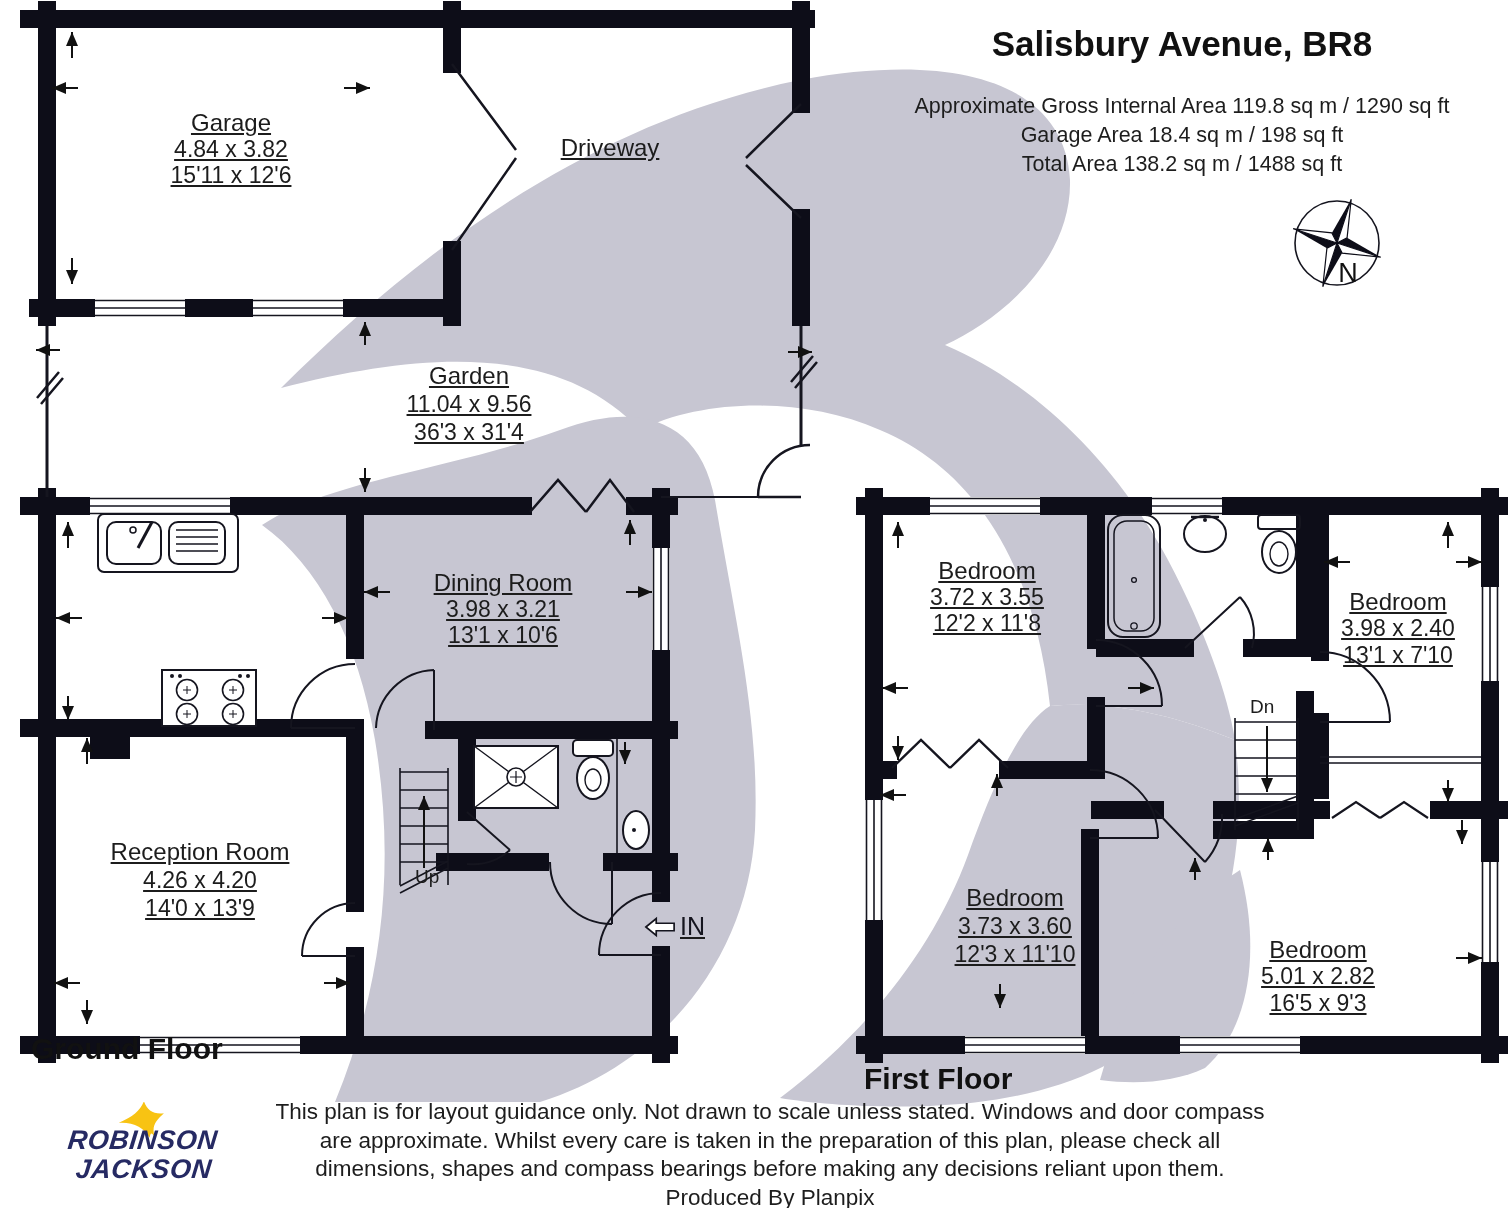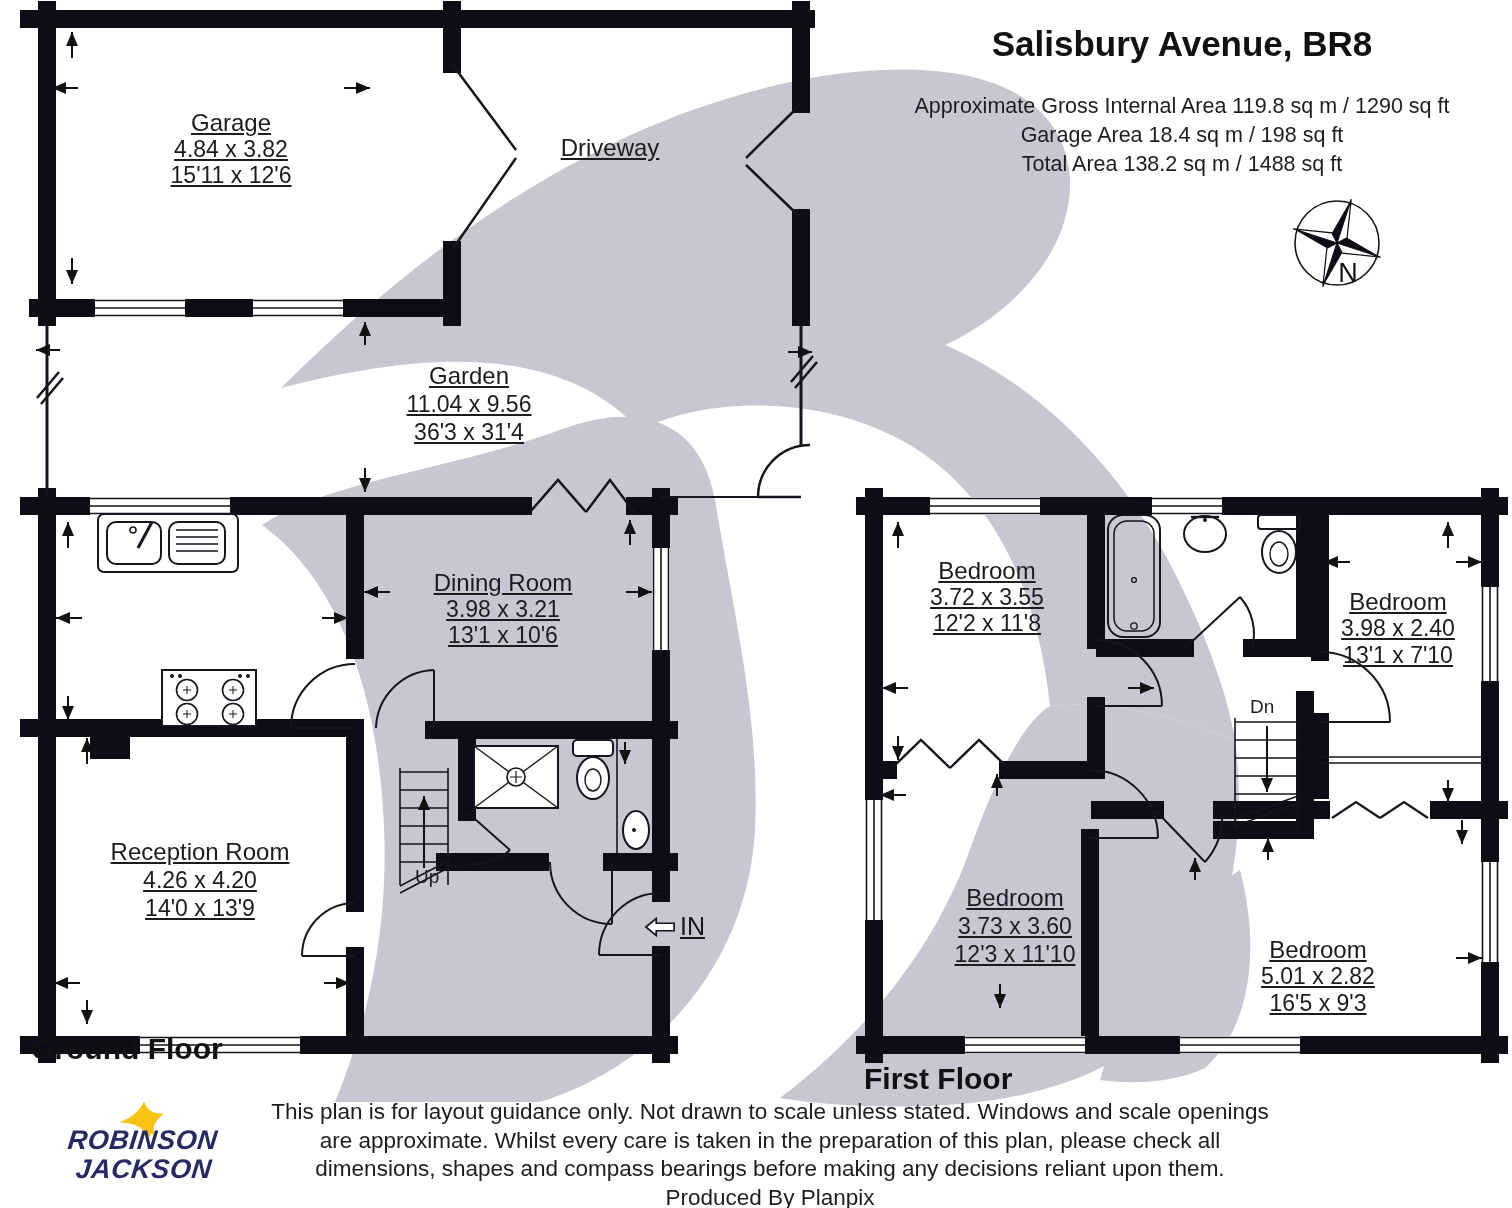--- a/index.html
+++ b/index.html
@@ -347,21 +347,21 @@
   <div class="rname">Bedroom</div>
   <div>5.01 x 2.82</div>
   <div>16'5 x 9'3</div>
 </div>
 <div class="abs small-mark" style="left:1250px;top:696px;">Dn</div>
 
 <div class="abs floorlabel" style="left:31px;top:1032px;">Ground Floor</div>
 <div class="abs floorlabel" style="left:864px;top:1062px;text-align:right;">First Floor</div>
 
 <div class="abs ctr" style="left:770px;top:1098px;">
-  <div class="disc">This plan is for layout guidance only. Not drawn to scale unless stated. Windows and scale openings</div>
+  <div class="disc">This plan is for layout guidance only. Not drawn to scale unless stated. Windows and door compass</div>
   <div class="disc">are approximate. Whilst every care is taken in the preparation of this plan, please check all</div>
   <div class="disc">dimensions, shapes and compass bearings before making any decisions reliant upon them.</div>
   <div class="disc">Produced By Planpix</div>
 </div>
 
 <div class="abs" style="left:68px;top:1126px;width:140px;">
   <svg width="52" height="38" viewBox="0 0 52 38" style="position:absolute;left:48px;top:-24px;">
     <path d="M30,37 C27,26 17,18 3,16 C18,13 27,8 32,0 C33,9 38,15 49,16 C41,21 34,25 35,37 C33,32 32,32 30,37 Z" fill="#f8c313" transform="rotate(-12 26 19)"></path>
   </svg>
   <div class="logo-text" style="color:#262a63;">ROBINSON</div>

